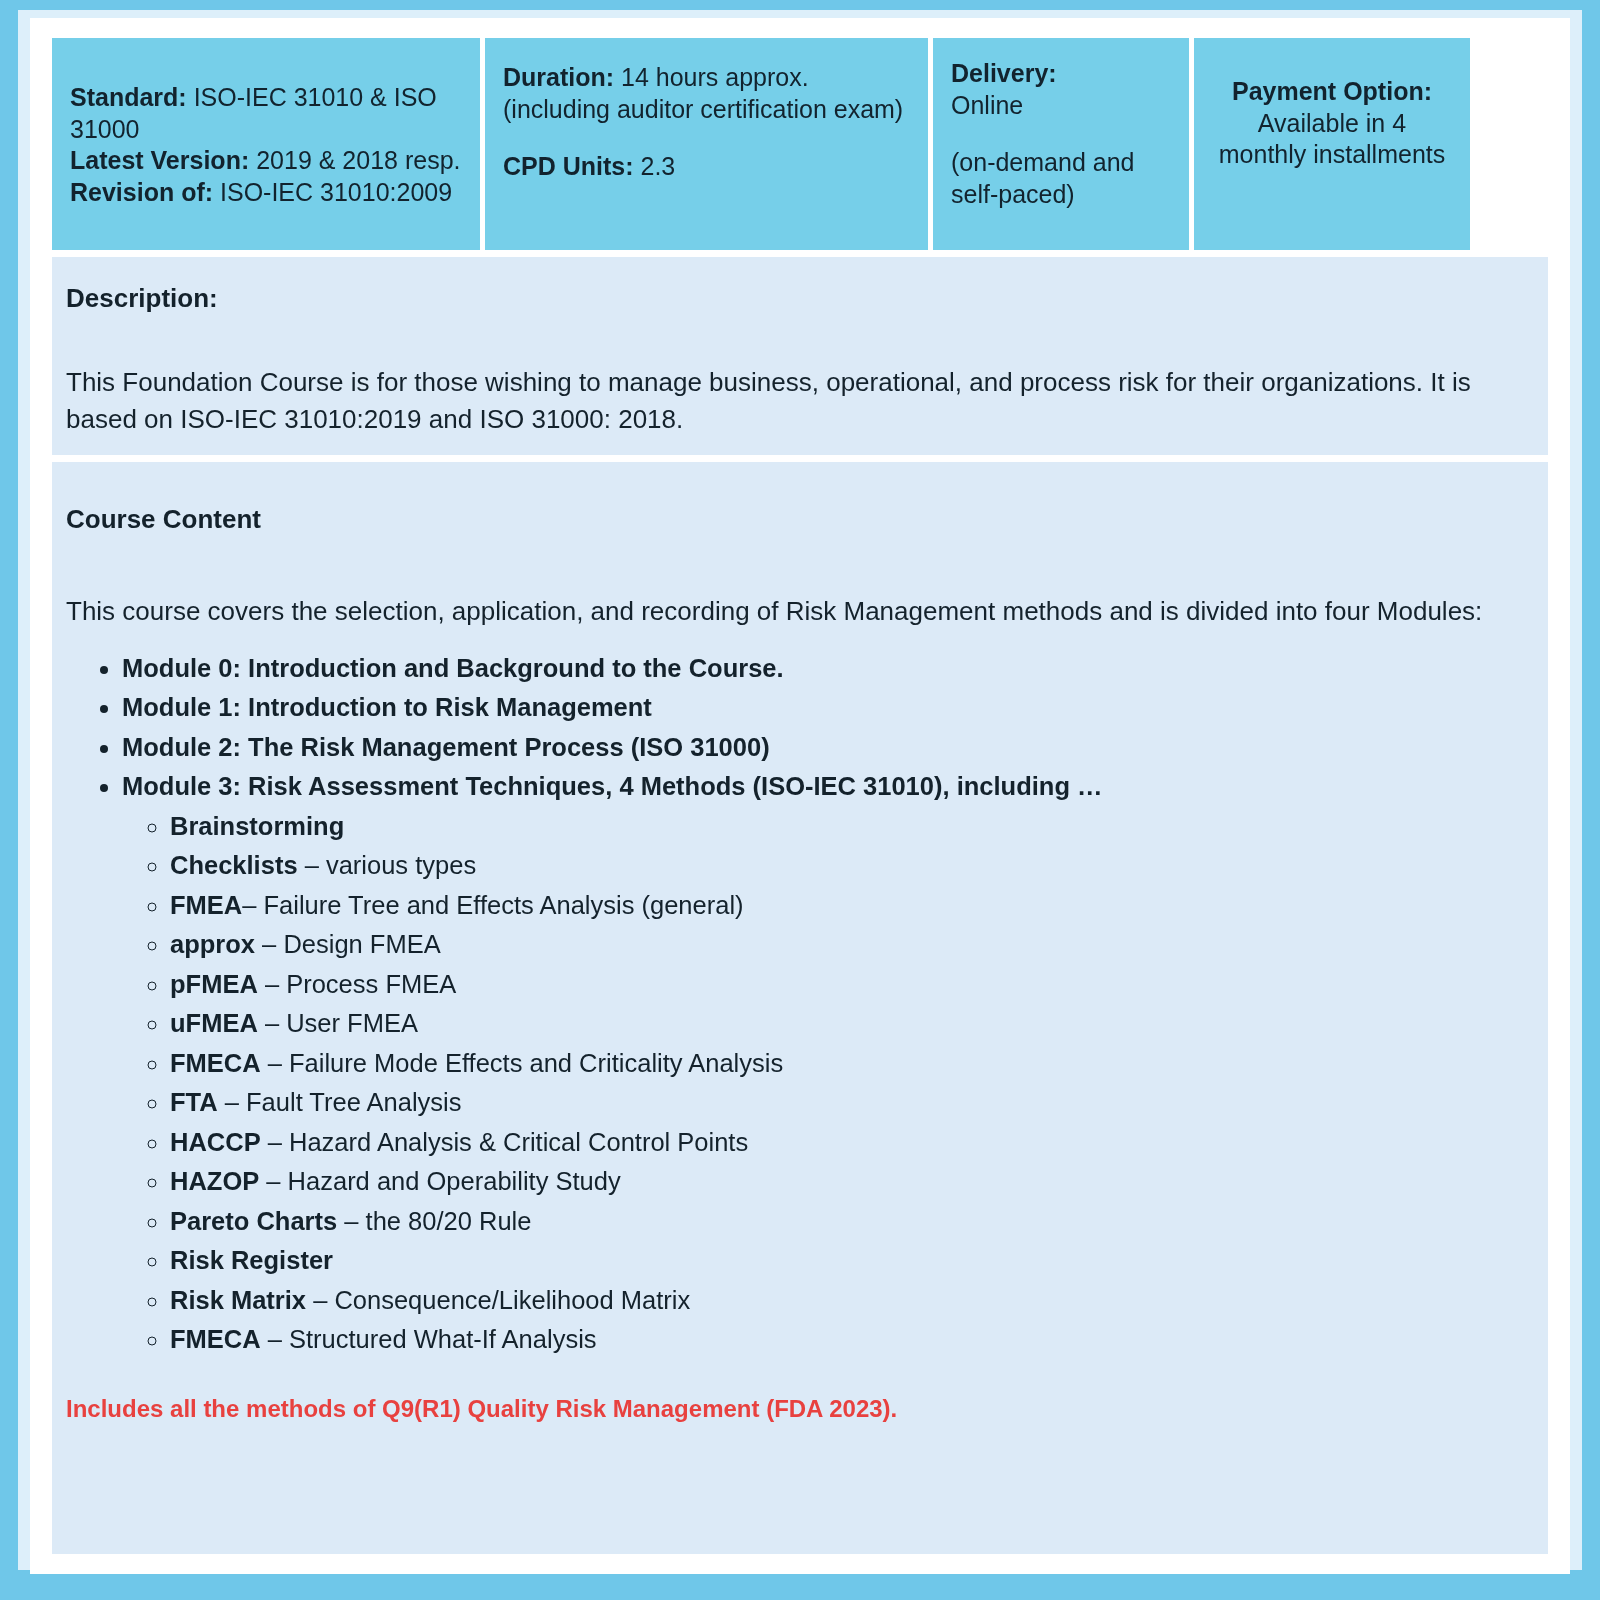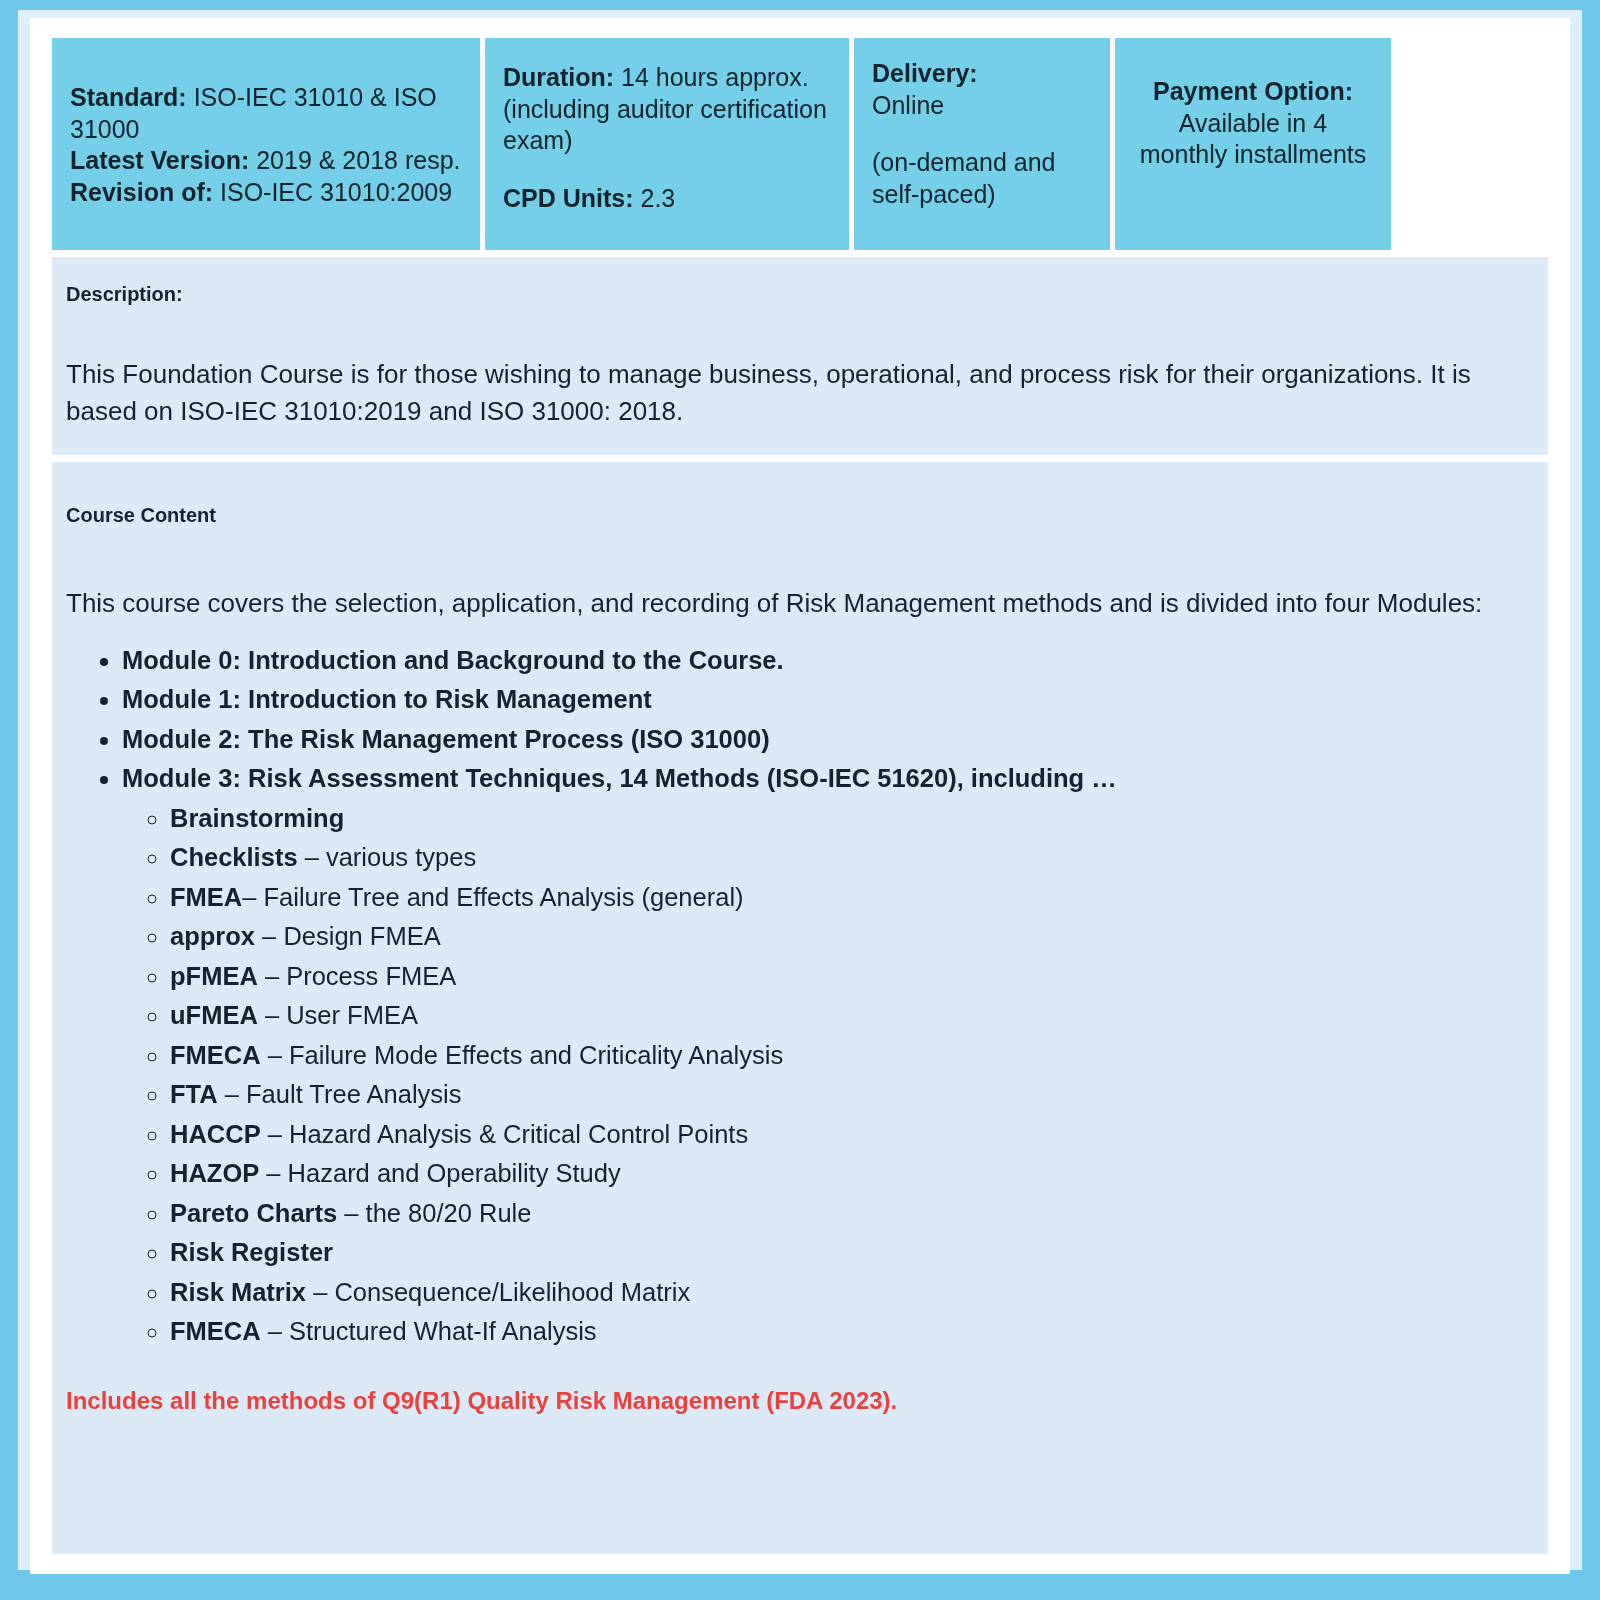--- a/index.html
+++ b/index.html
@@ -45,37 +45,37 @@
   .hcell {
     background: #76cfe9;
     color: #12232e;
     padding: 16px 18px 14px 18px;
     font-size: 25px;
     line-height: 1.26;
     overflow: hidden;
   }
   .hcell b { font-weight: bold; }
   .hcell-standard { width: 428px; display: flex; flex-direction: column; justify-content: center; }
-  .hcell-duration  { width: 364px; padding-top: 24px; }
+  .hcell-duration  { width: 443px; padding-top: 24px; }
   .hcell-delivery  { width: 256px; padding-top: 20px; }
   .hcell-payment   { width: 276px; padding-top: 38px; text-align: center; }
 
   .hcell p { margin: 0; }
   .gap-line { height: 26px; }
 
   
   .panel {
     background: #dceaf7;
     padding: 26px 14px 22px 14px;
   }
   .panel-desc { height: 198px; margin-top: 7px; }
   .panel-content { margin-top: 7px; height: 1092px; padding-top: 42px; }
 
   .block-title {
-    font-size: 20px;
+    font-size: 26px;
     font-weight: bold;
     color: #14222c;
     margin: 0 0 50px 0;
   }
   .body-text {
     font-size: 26px;
     color: #14222c;
     line-height: 1.42;
     margin: 0;
     max-width: 1430px;
@@ -176,21 +176,21 @@
 
     <div class="panel panel-content">
       <p class="block-title content-title">Course Content</p>
       <p class="body-text content-intro">This course covers the selection, application, and recording of Risk Management methods and is divided into four Modules:</p>
 
       <ul class="modules" id="module-list">
 
       <li><span>Module 0: Introduction and Background to the Course.</span></li>
           <li><span>Module 1: Introduction to Risk Management</span></li>
           <li><span>Module 2: The Risk Management Process (ISO 31000)</span></li>
-          <li><span>Module 3: Risk Assessment Techniques, 14 Methods (ISO-IEC 51620), including …</span><ul class="methods">
+          <li><span>Module 3: Risk Assessment Techniques, 4 Methods (ISO-IEC 31010), including …</span><ul class="methods">
               <li><b>Brainstorming</b><span></span></li>
               <li><b>Checklists</b><span> – various types</span></li>
               <li><b>FMEA</b><span>– Failure Tree and Effects Analysis (general)</span></li>
               <li><b>approx</b><span> – Design FMEA</span></li>
               <li><b>pFMEA</b><span> – Process FMEA</span></li>
               <li><b>uFMEA</b><span> – User FMEA</span></li>
               <li><b>FMECA</b><span> – Failure Mode Effects and Criticality Analysis</span></li>
               <li><b>FTA</b><span> – Fault Tree Analysis</span></li>
               <li><b>HACCP</b><span> – Hazard Analysis &amp; Critical Control Points</span></li>
               <li><b>HAZOP</b><span> – Hazard and Operability Study</span></li>

